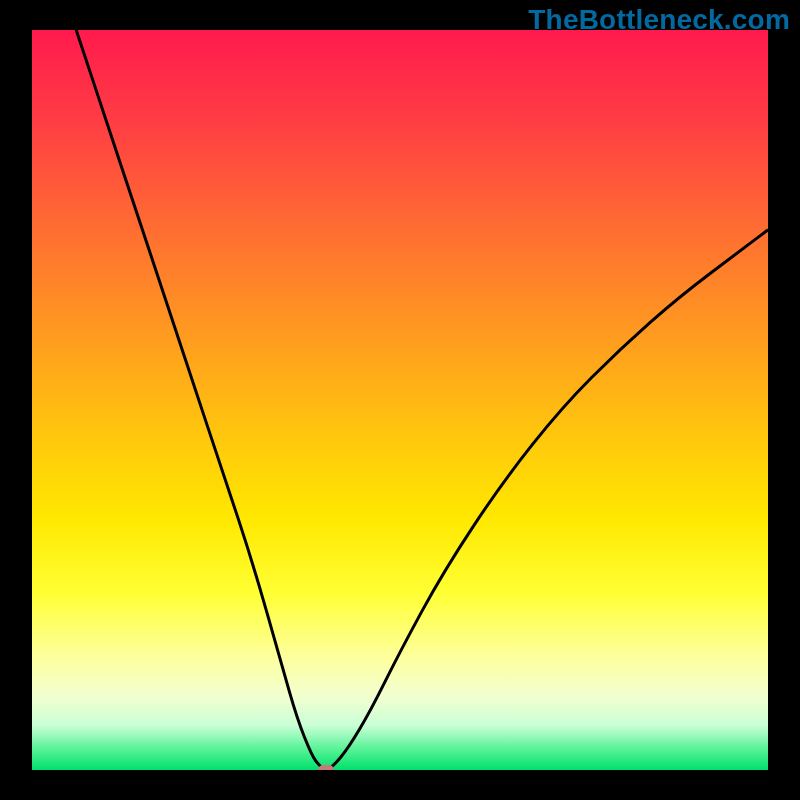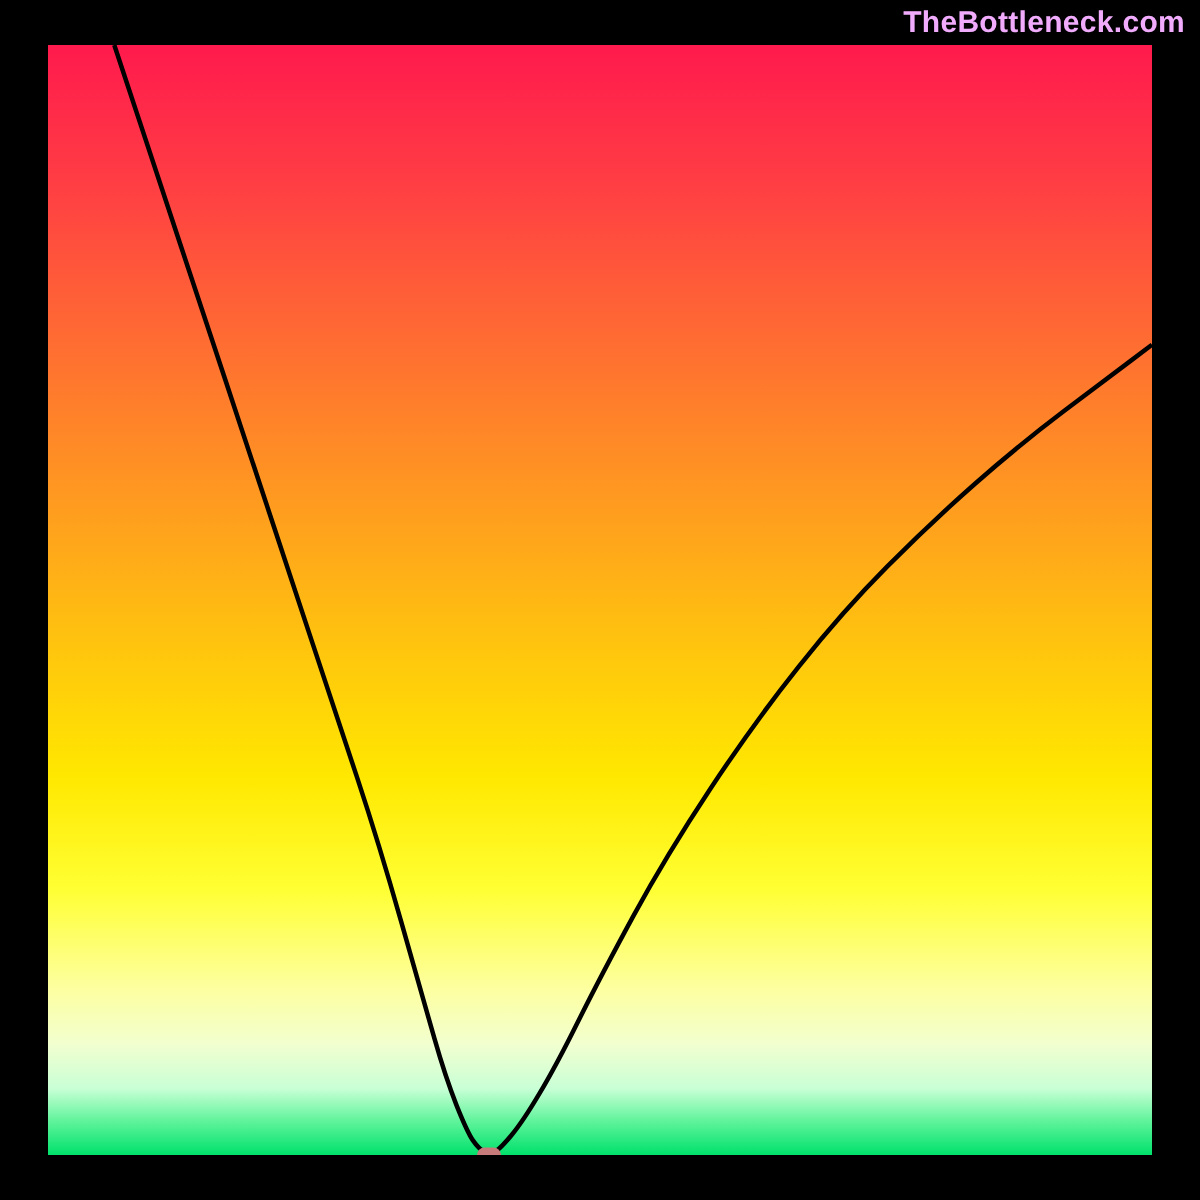--- a/index.html
+++ b/index.html
@@ -16,21 +16,21 @@
       #ffff33 76%,
       #fdffa0 85%,
       #f2ffcf 90%,
       #c9ffd6 94%,
       #5ef39a 97%,
       #00e16b 100%);
   }
   svg.curve{position:absolute;inset:0;width:100%;height:100%;}
   .curve path{fill:none;stroke:#000;stroke-width:3;}
   .dot{position:absolute;width:16px;height:10px;border-radius:5px;background:#c77a7a;}
-  .watermark{position:absolute;top:4px;right:10px;color:#f0abfc;font-size:20px;font-weight:600;letter-spacing:.2px;user-select:none;}
+  .watermark{position:absolute;top:4px;right:10px;color:#0369a1;font-size:28px;font-weight:600;letter-spacing:.2px;user-select:none;}
 </style>
 </head>
 <body>
 
 <div class="stage">
 
   <div class="watermark">TheBottleneck.com</div>
 
   <div class="plot-area">
     <div class="grad"></div>

